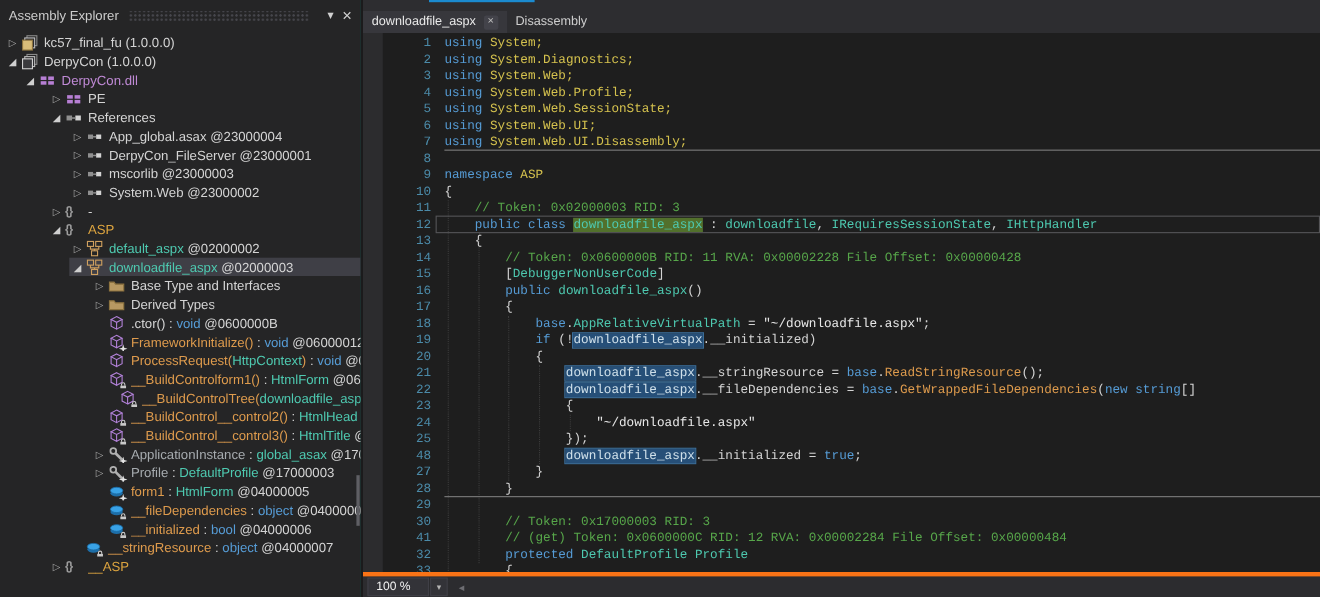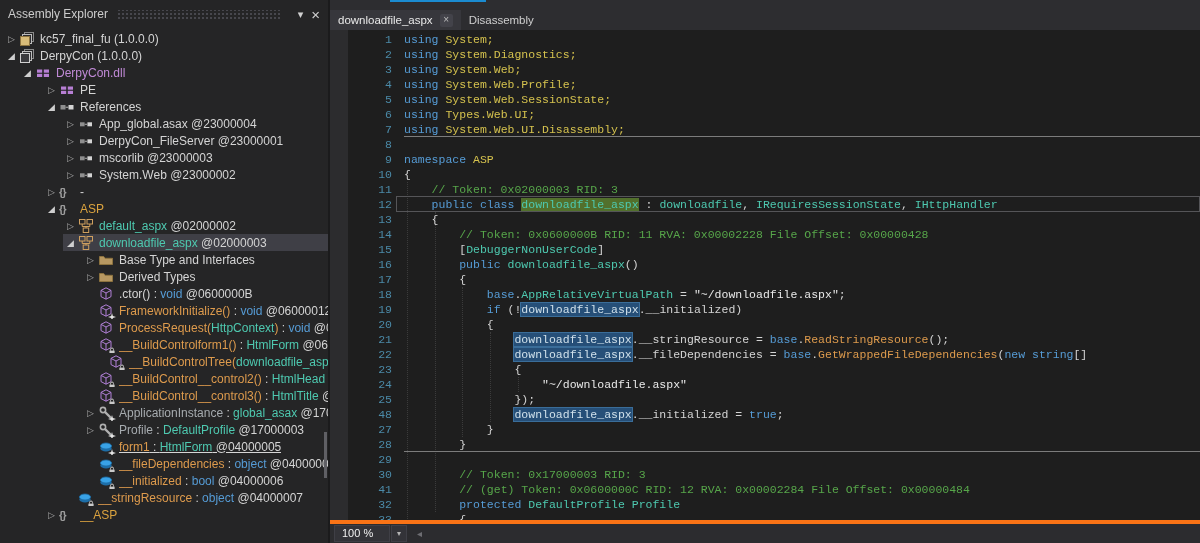--- a/index.html
+++ b/index.html
@@ -462,21 +462,21 @@
               </svg>
               <span class="ovl">
                 <svg viewBox="0 0 8 8" width="8" height="8">
                   <path d="M4 0 4.9 3.1 8 4 4.9 4.9 4 8 3.1 4.9 0 4 3.1 3.1z" fill="#e4e4e4"></path>
                 </svg>
               </span>
             </span>
             <span class="tlabel"><span class="c-prop">Profile</span><span class="c-plain"> : </span><span class="c-type">DefaultProfile</span><span class="c-plain"> @17000003</span></span>
           </span>
         </div>
-        <div class="tree-row" style="padding-left: 83px; text-decoration: underline;">
+        <div class="tree-row" style="padding-left: 83px;">
           <span class="row-inner">
             <span class="expander"></span>
             <span class="ticon">
               <svg viewBox="0 0 16 16" width="16" height="16">
                 <ellipse cx="8" cy="9.4" rx="5.6" ry="3" fill="#1d6ea8"></ellipse>
                 <ellipse cx="8" cy="7" rx="5.6" ry="3" fill="#39a2e6" stroke="#1d6ea8" stroke-width="0.8"></ellipse>
               </svg>
               <span class="ovl">
                 <svg viewBox="0 0 8 8" width="8" height="8">
                   <path d="M4 0 4.9 3.1 8 4 4.9 4.9 4 8 3.1 4.9 0 4 3.1 3.1z" fill="#e4e4e4"></path>
@@ -591,21 +591,21 @@
           <div class="line">
             <span class="ln">4</span>
             <span class="lt"><span class="c-kw">using </span><span class="c-ns">System.Web.Profile;</span></span>
           </div>
           <div class="line">
             <span class="ln">5</span>
             <span class="lt"><span class="c-kw">using </span><span class="c-ns">System.Web.SessionState;</span></span>
           </div>
           <div class="line">
             <span class="ln">6</span>
-            <span class="lt"><span class="c-kw">using </span><span class="c-ns">Types.Web.UI;</span></span>
+            <span class="lt"><span class="c-kw">using </span><span class="c-ns">System.Web.UI;</span></span>
           </div>
           <div class="line sep">
             <span class="ln">7</span>
             <span class="lt"><span class="c-kw">using </span><span class="c-ns">System.Web.UI.Disassembly;</span></span>
           </div>
           <div class="line">
             <span class="ln">8</span>
             <span class="lt"></span>
           </div>
           <div class="line">

